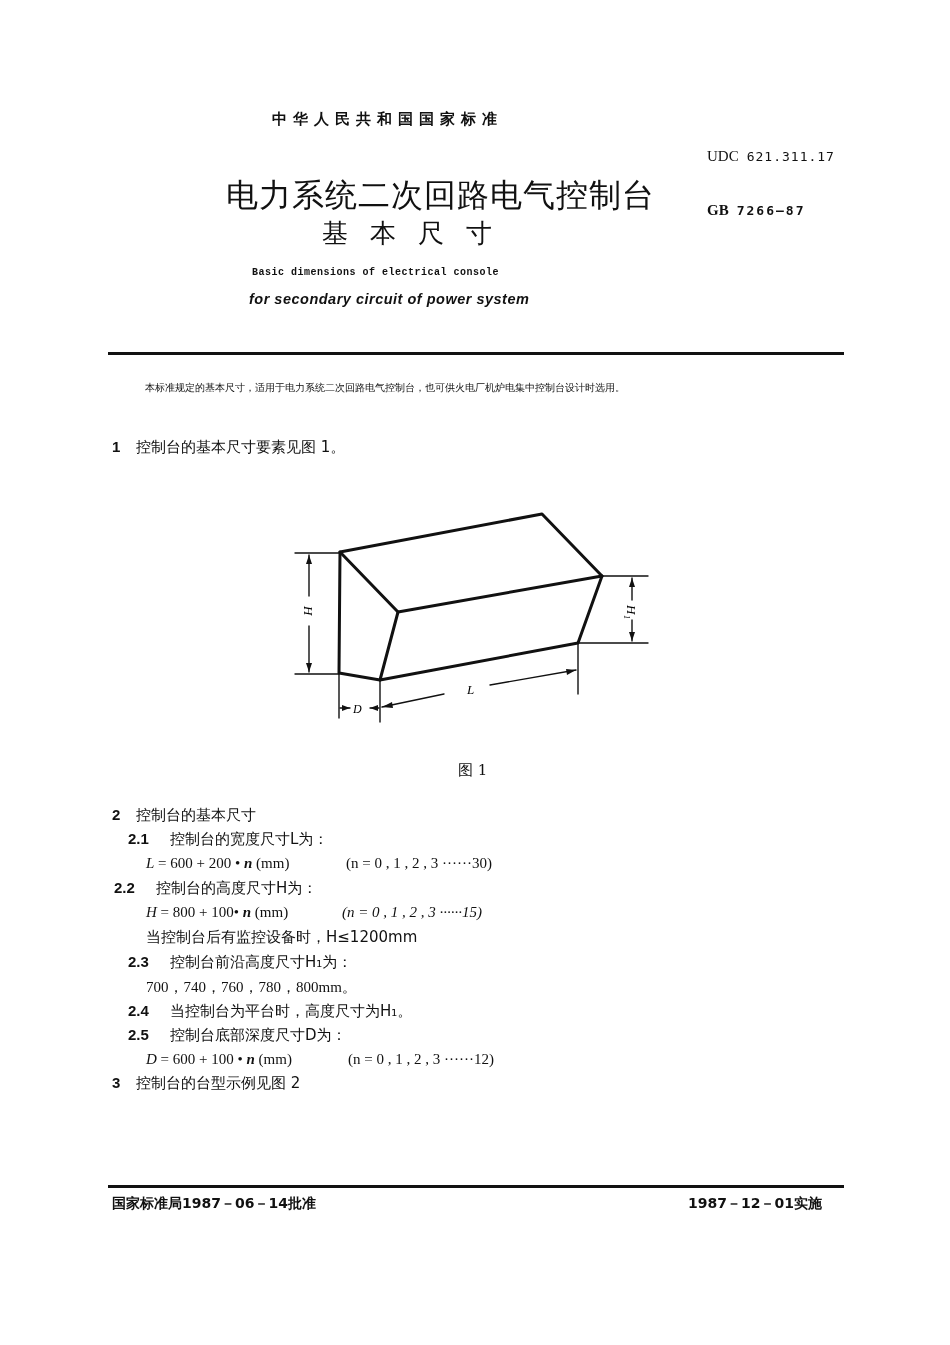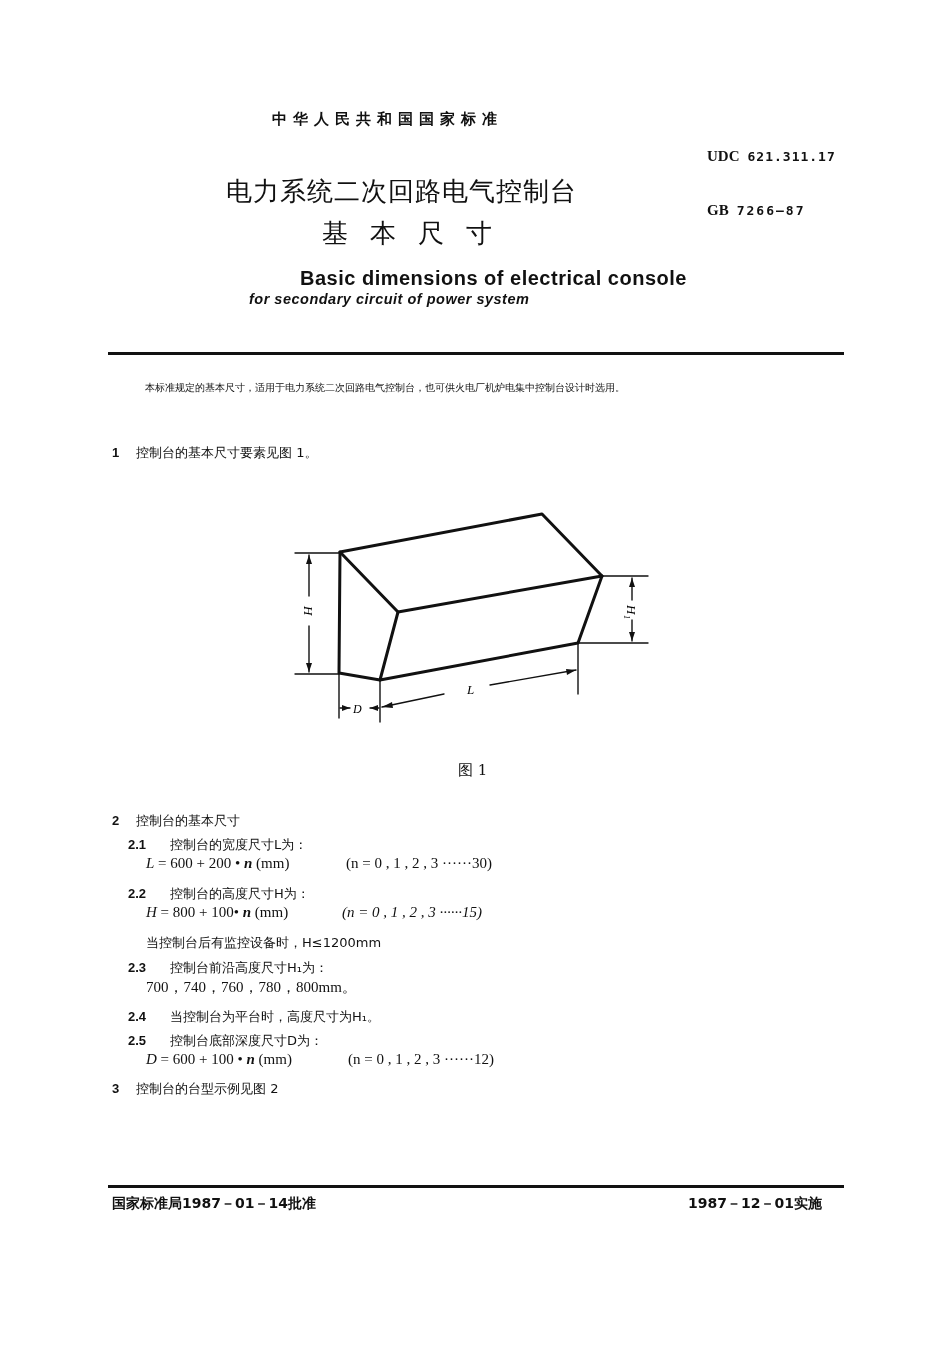--- a/index.html
+++ b/index.html
@@ -1,32 +1,32 @@
 <!DOCTYPE html>
 <html><head>
 <meta charset="utf-8">
 <style>
   html, body { margin:0; padding:0; background:#ffffff; }
   body { width:950px; height:1345px; position:relative; overflow:hidden; color:#111; font-family:"DejaVu Serif", serif; }
   .abs { position:absolute; }
   .hdr-national { left:272px; top:110px; font-size:15px; letter-spacing:6px; font-family:"DejaVu Sans", sans-serif; font-weight:bold; }
-  .title1 { left:226px; top:174px; font-size:26px; letter-spacing:1px; font-family:"DejaVu Sans", sans-serif; }
+  .title1 { left:226px; top:174px; font-size:32px; letter-spacing:1px; font-family:"DejaVu Sans", sans-serif; }
   .title2 { left:322px; top:216px; font-size:26px; letter-spacing:22px; font-family:"DejaVu Sans", sans-serif; }
-  .en1 { left:252px; top:267px; font-size:20px; font-weight:bold; font-family:Liberation Sans, sans-serif; letter-spacing:0.5px;margin-left:48px; }
+  .en1 { left:252px; top:267px; font-size:10px; font-weight:bold; font-family:Liberation Mono, monospace; letter-spacing:0.5px; }
   .en2 { left:249px; top:291px; font-size:14.5px; font-weight:bold; font-family:"Liberation Sans", sans-serif; letter-spacing:0.5px;font-style:italic; }
-  .udc { left:707px; top:148px; font-size:15px; font-weight:bold; font-family:"Liberation Serif", serif;text-align:center; }
+  .udc { left:707px; top:148px; font-size:15px; font-weight:normal; font-family:"Liberation Serif", serif;text-align:center; }
   .udc .num { font-family:"DejaVu Sans Mono", monospace; font-size:13px; letter-spacing:1px; margin-left:8px; }
   .gb { left:707px; top:202px; font-size:15px; font-weight:bold; font-family:"Liberation Serif", serif; }
   .gb .num { font-family:"DejaVu Sans Mono", monospace; font-size:13px; letter-spacing:2px; margin-left:8px; }
   .rule { left:108px; width:736px; height:3px; background:#111; }
   .rule-top { top:352px; }
   .rule-bot { top:1185px; }
   .para { left:108px; font-size:10px; line-height:24px; font-family:"DejaVu Sans", sans-serif; }
   .p1 { top:376px; width:740px; text-indent:37px; }
-  .sec { font-size:13px; font-family:"DejaVu Sans", sans-serif;margin-top:6px; }
+  .sec { font-size:15px; font-family:"DejaVu Sans", sans-serif; }
   .secnum { font-weight:bold; font-family:"Liberation Sans", sans-serif; display:inline-block; }
   .fig-cap { left:458px; top:761px; font-size:15px; font-family:"DejaVu Serif", serif; }
   .math { font-family:"Liberation Serif", serif; font-size:15px; }
   .math i { font-style:italic; }
   .math b { font-weight:bold; font-style:italic; }
   .footer-left { left:112px; top:1195px; font-size:14px; font-weight:bold; font-family:"DejaVu Sans", sans-serif; }
   .footer-right { left:688px; top:1195px; font-size:14px; font-weight:bold; font-family:"DejaVu Sans", sans-serif; }
   svg.fig { position:absolute; left:0; top:0; }
 </style>
 </head>
@@ -108,21 +108,21 @@
 </div>
 
 <div class="abs sec" style="left:128px; top:830px;">
   <span class="secnum" style="width:42px;">2.1</span><span>控制台的宽度尺寸L为：</span>
 </div>
 <div class="abs math" style="left:146px; top:855px;">
   <i>L</i><span> = 600 + 200 • </span><b>n</b><span> (mm)</span>
 </div>
 <div class="abs math" style="left:346px; top:855px;">(n = 0 , 1 , 2 , 3 ······30)</div>
 
-<div class="abs sec" style="left:128px; top:879px;">
+<div class="abs sec" style="left:114px; top:879px;">
   <span class="secnum" style="width:42px;">2.2</span><span>控制台的高度尺寸H为：</span>
 </div>
 <div class="abs math" style="left:146px; top:904px;">
   <i>H</i><span> = 800 + 100• </span><b>n</b><span> (mm)</span>
 </div>
 <div class="abs math" style="left:342px; top:904px;font-style:italic;">(n = 0 , 1 , 2 , 3 ······15)</div>
 <div class="abs sec" style="left:146px; top:928px;">当控制台后有监控设备时，H≤1200mm</div>
 
 <div class="abs sec" style="left:128px; top:953px;">
   <span class="secnum" style="width:42px;">2.3</span><span>控制台前沿高度尺寸H₁为：</span>
@@ -139,14 +139,14 @@
 <div class="abs math" style="left:146px; top:1051px;">
   <i>D</i><span> = 600 + 100 • </span><b>n</b><span> (mm)</span>
 </div>
 <div class="abs math" style="left:348px; top:1051px;">(n = 0 , 1 , 2 , 3 ······12)</div>
 
 <div class="abs sec" style="left:112px; top:1074px;">
   <span class="secnum" style="width:24px;">3</span><span>控制台的台型示例见图 2</span>
 </div>
 
 <div class="abs rule rule-bot"></div>
-<div class="abs footer-left">国家标准局1987－01－14批准</div>
+<div class="abs footer-left">国家标准局1987－06－14批准</div>
 <div class="abs footer-right">1987－12－01实施</div>
 
 </body></html>

